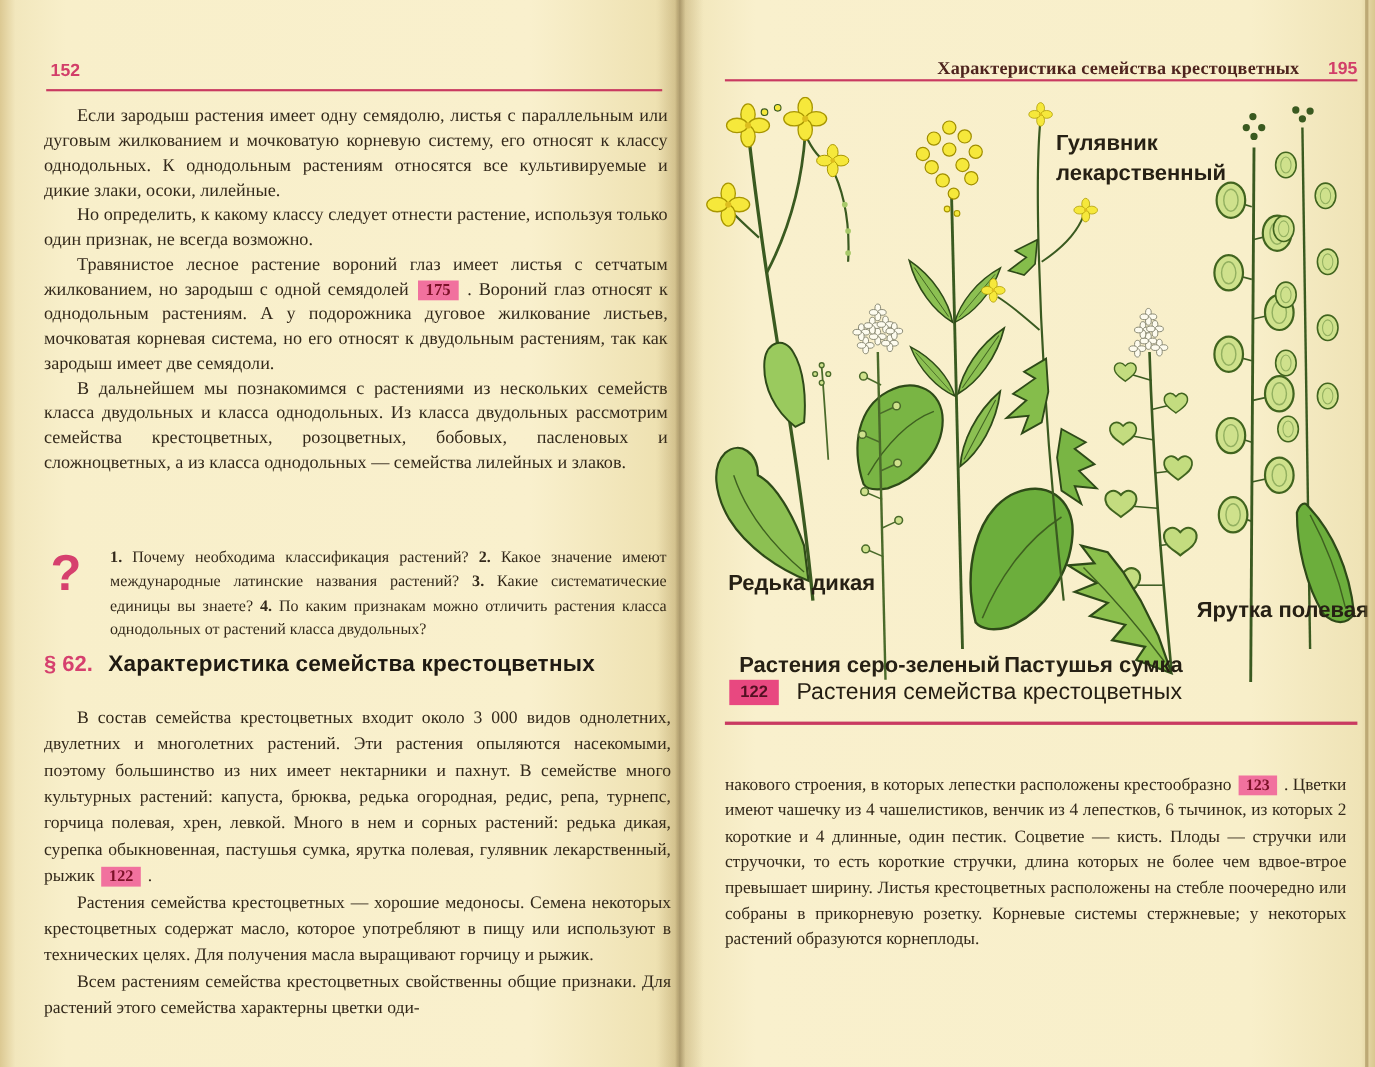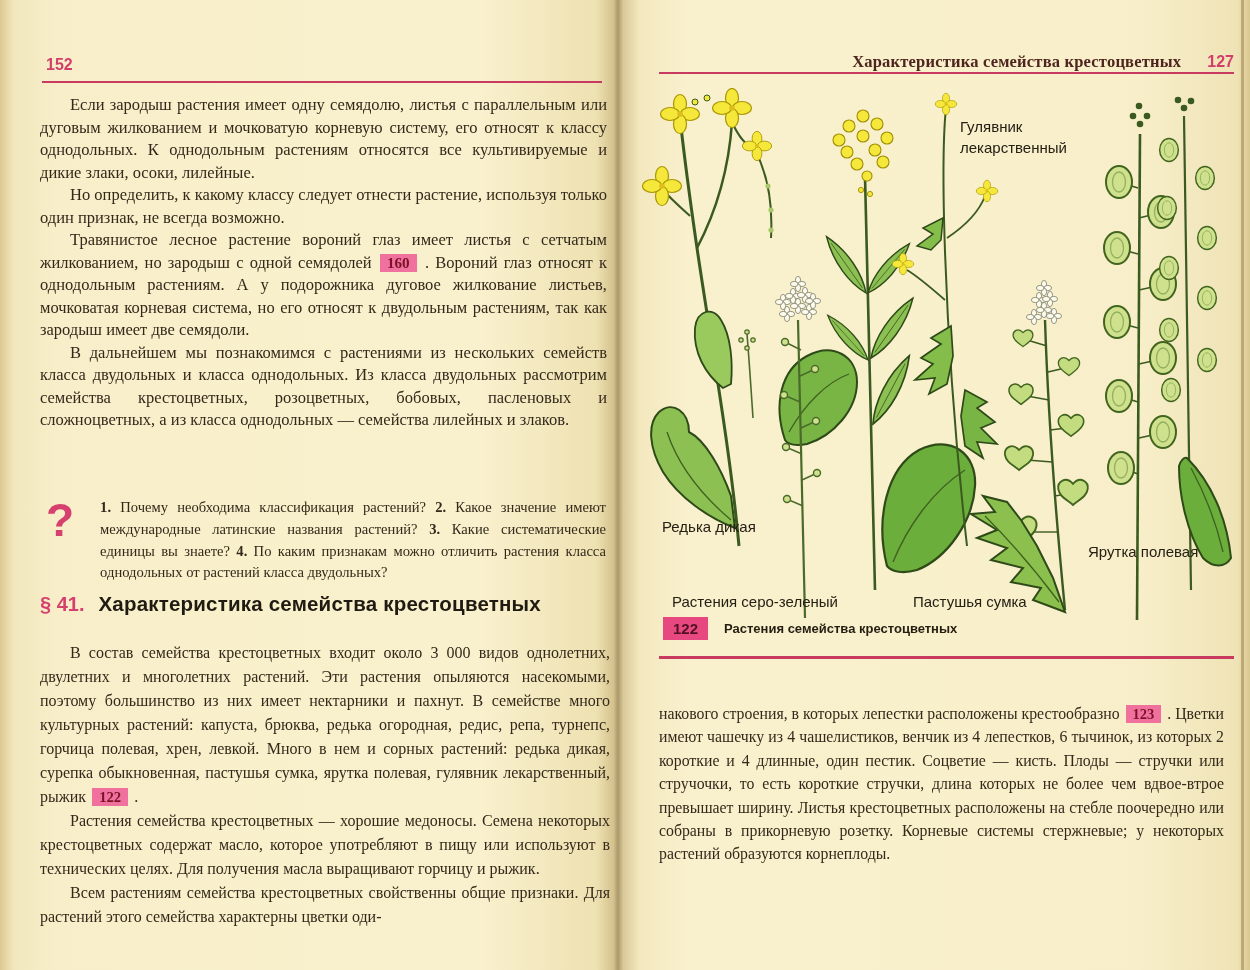--- a/index.html
+++ b/index.html
@@ -46,72 +46,72 @@
 
   
   .section-heading{position:absolute;left:40px;top:592px;display:flex;align-items:baseline;gap:14px;
         font-family:"Liberation Sans","DejaVu Sans",sans-serif;font-weight:700;white-space:nowrap;}
   .sec-num{color:#d6406e;font-size:20px;}
   .sec-title{color:#1f1a12;font-size:20.5px;letter-spacing:.2px;}
 
   
   .figure-svg{position:absolute;left:18px;top:88px;}
   .plant-label{position:absolute;font-family:"Liberation Sans","DejaVu Sans",sans-serif;
-        font-weight:400;font-size:15px;line-height:1.4;color:#262014;}
+        font-weight:700;font-size:20px;line-height:1.4;color:#262014;}
   .lbl-gulyavnik{left:343px;top:116px;width:128px;}
   .lbl-surepka{left:228px;top:446px;width:150px;}
   .lbl-redka{left:45px;top:516px;white-space:nowrap;}
   .lbl-ikotnik{left:55px;top:591px;white-space:nowrap;}
   .lbl-pastushya{left:296px;top:591px;white-space:nowrap;}
   .lbl-yarutka{left:471px;top:541px;white-space:nowrap;}
   .fig-caption{position:absolute;left:46px;top:617px;display:flex;align-items:center;gap:16px;}
   .fig-badge{background:#e84880;color:#531022;font-family:"Liberation Sans","DejaVu Sans",sans-serif;
         font-weight:700;font-size:15px;padding:3px 10px;}
-  .fig-text{font-family:"Liberation Sans","DejaVu Sans",sans-serif;font-weight:700;
-        font-size:13px;color:#241d12;}
+  .fig-text{font-family:"Liberation Sans","DejaVu Sans",sans-serif;font-weight:400;
+        font-size:21px;color:#241d12;}
 </style>
 </head>
 <body>
 
 <div class="spread">
 
   <div class="page page-left">
     <div class="running-head rh-left">
       <span class="rh-num">152</span>
     </div>
     <div class="rule rule-left"></div>
 
     <div class="textblock tb-a">
       <p class="para">Если зародыш растения имеет одну семядолю, листья с параллельным или дуговым жилкованием и мочковатую корневую систему, его относят к классу однодольных. К однодольным растениям относятся все культивируемые и дикие злаки, осоки, лилейные.</p>
       <p class="para">Но определить, к какому классу следует отнести растение, используя только один признак, не всегда возможно.</p>
-      <p class="para">Травянистое лесное растение вороний глаз имеет листья с сетчатым жилкованием, но зародыш с одной семядолей <span class="ref">160</span> . Вороний глаз относят к однодольным растениям. А у подорожника дуговое жилкование листьев, мочковатая корневая система, но его относят к двудольным растениям, так как зародыш имеет две семядоли.</p>
+      <p class="para">Травянистое лесное растение вороний глаз имеет листья с сетчатым жилкованием, но зародыш с одной семядолей <span class="ref">175</span> . Вороний глаз относят к однодольным растениям. А у подорожника дуговое жилкование листьев, мочковатая корневая система, но его относят к двудольным растениям, так как зародыш имеет две семядоли.</p>
       <p class="para">В дальнейшем мы познакомимся с растениями из нескольких семейств класса двудольных и класса однодольных. Из класса двудольных рассмотрим семейства крестоцветных, розоцветных, бобовых, пасленовых и сложноцветных, а из класса однодольных — семейства лилейных и злаков.</p>
     </div>
 
     <div class="questions">
       <div class="qmark">?</div>
       <div class="qtext"><b>1.</b> Почему необходима классификация растений? <b>2.</b> Какое значение имеют международные латинские названия растений? <b>3.</b> Какие систематические единицы вы знаете? <b>4.</b> По каким признакам можно отличить растения класса однодольных от растений класса двудольных?</div>
     </div>
 
     <div class="section-heading">
-      <span class="sec-num">§ 41.</span>
+      <span class="sec-num">§ 62.</span>
       <span class="sec-title">Характеристика семейства крестоцветных</span>
     </div>
 
     <div class="textblock tb-b">
       <p class="para">В состав семейства крестоцветных входит около 3 000 видов однолетних, двулетних и многолетних растений. Эти растения опыляются насекомыми, поэтому большинство из них имеет нектарники и пахнут. В семействе много культурных растений: капуста, брюква, редька огородная, редис, репа, турнепс, горчица полевая, хрен, левкой. Много в нем и сорных растений: редька дикая, сурепка обыкновенная, пастушья сумка, ярутка полевая, гулявник лекарственный, рыжик <span class="ref">122</span> .</p>
       <p class="para">Растения семейства крестоцветных — хорошие медоносы. Семена некоторых крестоцветных содержат масло, которое употребляют в пищу или используют в технических целях. Для получения масла выращивают горчицу и рыжик.</p>
       <p class="para">Всем растениям семейства крестоцветных свойственны общие признаки. Для растений этого семейства характерны цветки оди-</p>
     </div>
   </div>
 
   <div class="page page-right">
     <div class="running-head rh-right">
       <span class="rh-title">Характеристика семейства крестоцветных</span>
-      <span class="rh-num">127</span>
+      <span class="rh-num">195</span>
     </div>
     <div class="rule rule-right-top"></div>
 
     <svg class="figure-svg" width="600" height="532" viewBox="0 0 600 532">
       <defs>
         <g id="fl4">
           <ellipse cx="0" cy="-10" rx="6.5" ry="9.5" fill="#f6e83b" stroke="#a89600" stroke-width="1.2"></ellipse>
           <ellipse cx="10" cy="0" rx="9.5" ry="6.5" fill="#f6e83b" stroke="#a89600" stroke-width="1.2"></ellipse>
           <ellipse cx="0" cy="10" rx="6.5" ry="9.5" fill="#f6e83b" stroke="#a89600" stroke-width="1.2"></ellipse>
           <ellipse cx="-10" cy="0" rx="9.5" ry="6.5" fill="#f6e83b" stroke="#a89600" stroke-width="1.2"></ellipse>

